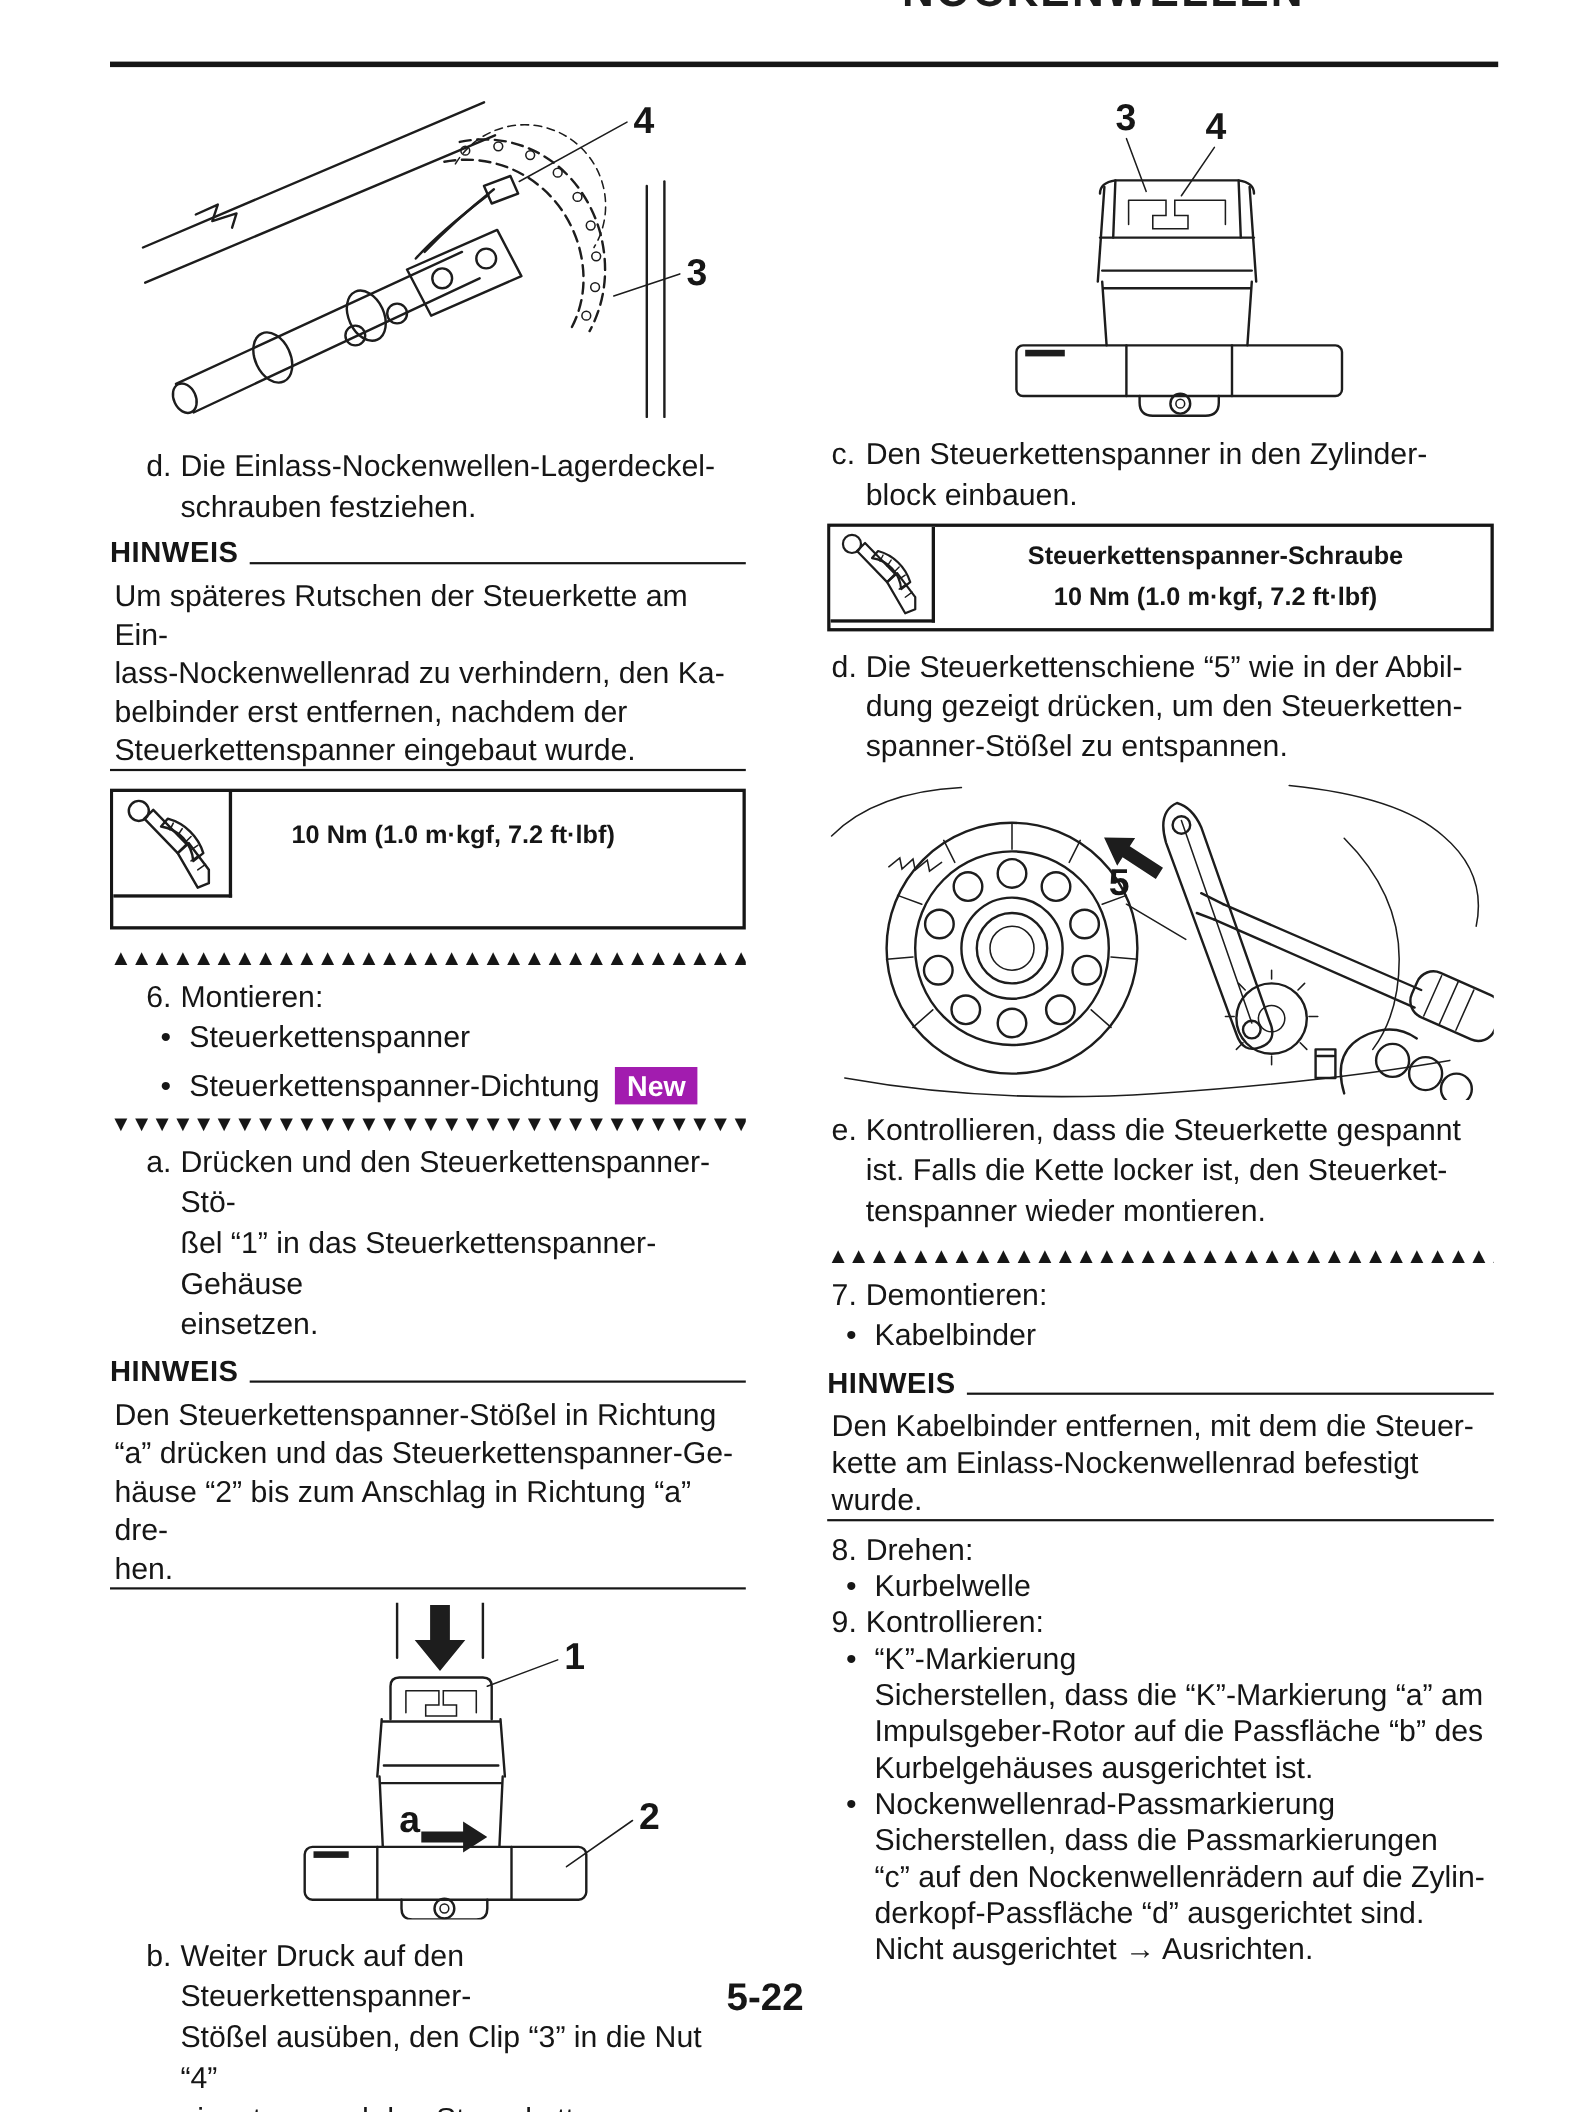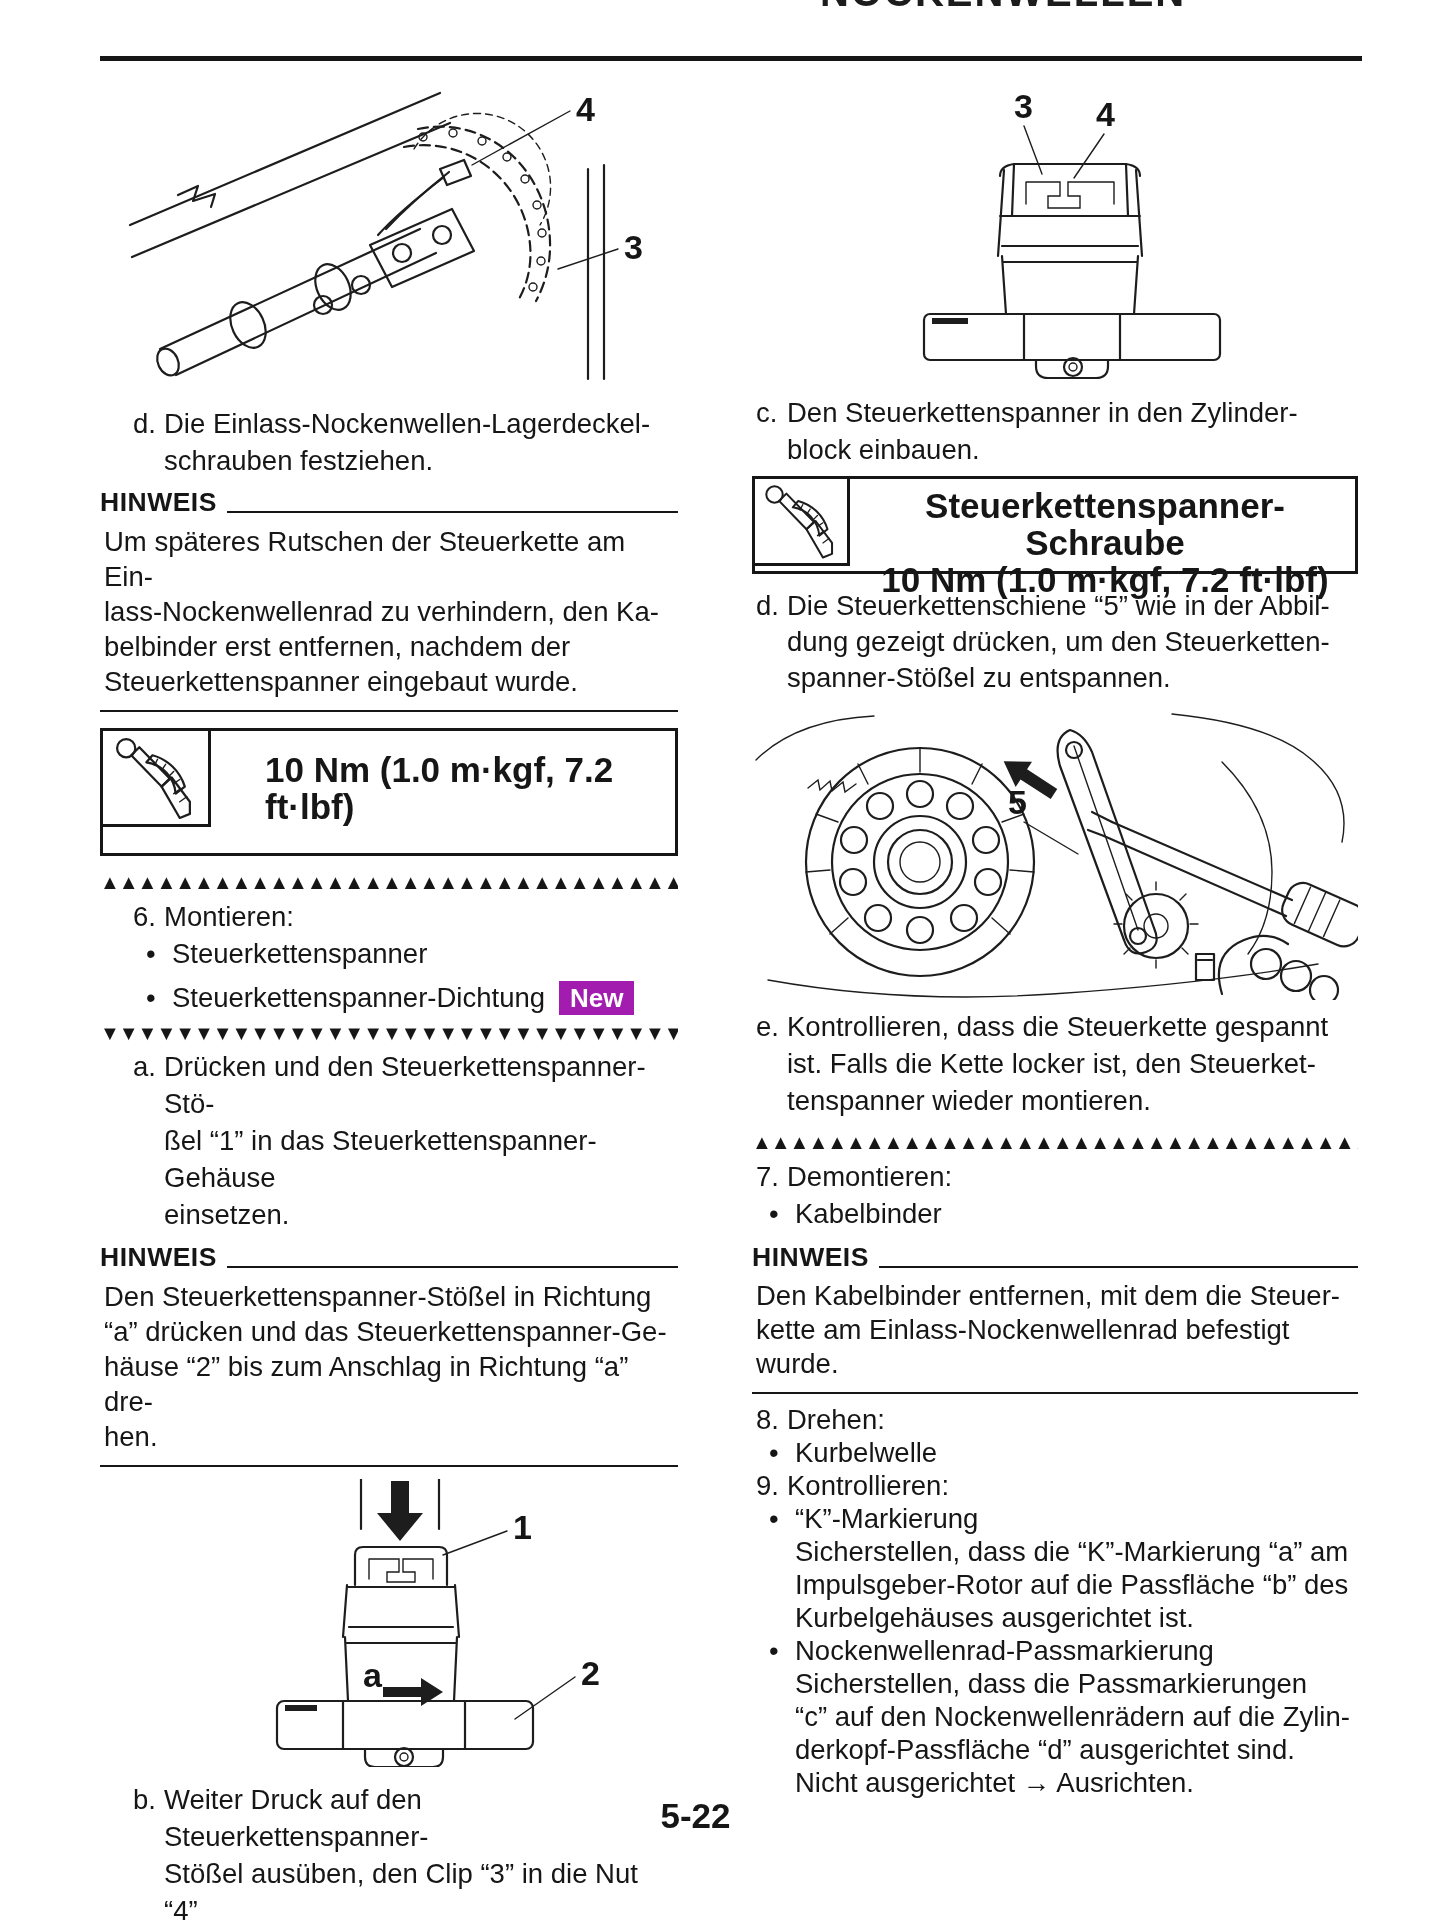--- a/index.html
+++ b/index.html
@@ -23,25 +23,25 @@
   .step{display:flex;font-size:27.5px;line-height:37px;}
   .col-left .step{padding-left:33px;}
   .col-right .step{padding-left:4px;}
   .step .num{width:31px;flex:none;}
   .step .txt{flex:1;white-space:pre-line;}
 
   .note .head{display:flex;align-items:flex-end;}
   .note .head b{font-size:26.5px;letter-spacing:.5px;}
   .note .head .rule{flex:1;border-bottom:2.6px solid #161616;margin:0 0 5px 10px;}
   .note p{margin:6px 0 0 4px;font-size:27.5px;line-height:35px;white-space:pre-line;}
-  .note{border-bottom:2.4px solid #161616;padding-bottom:11px;}
+  .note{border-bottom:2.4px solid #161616;padding-bottom:0;}
 
   .tq{border:3.6px solid #161616;position:relative;}
   .tq .icon-cell{position:absolute;left:0;top:0;border-right:3.6px solid #161616;border-bottom:3.6px solid #161616;background:#fff;}
-  .tq .body{font-weight:bold;font-size:35px;line-height:37px;}
+  .tq .body{font-weight:bold;font-size:23px;line-height:37px;}
   .tq .nm{white-space:pre-line;}
 
   .tri-row{font-size:20px;letter-spacing:-1px;line-height:22px;height:24px;overflow:hidden;white-space:nowrap;color:#161616;}
 
   .item{display:flex;font-size:27.5px;line-height:37px;}
   .col-left .item{padding-left:33px;}
   .col-right .item{padding-left:4px;}
   .item .num{width:31px;flex:none;}
 
   .bullet{display:flex;font-size:27.5px;line-height:37px;}

